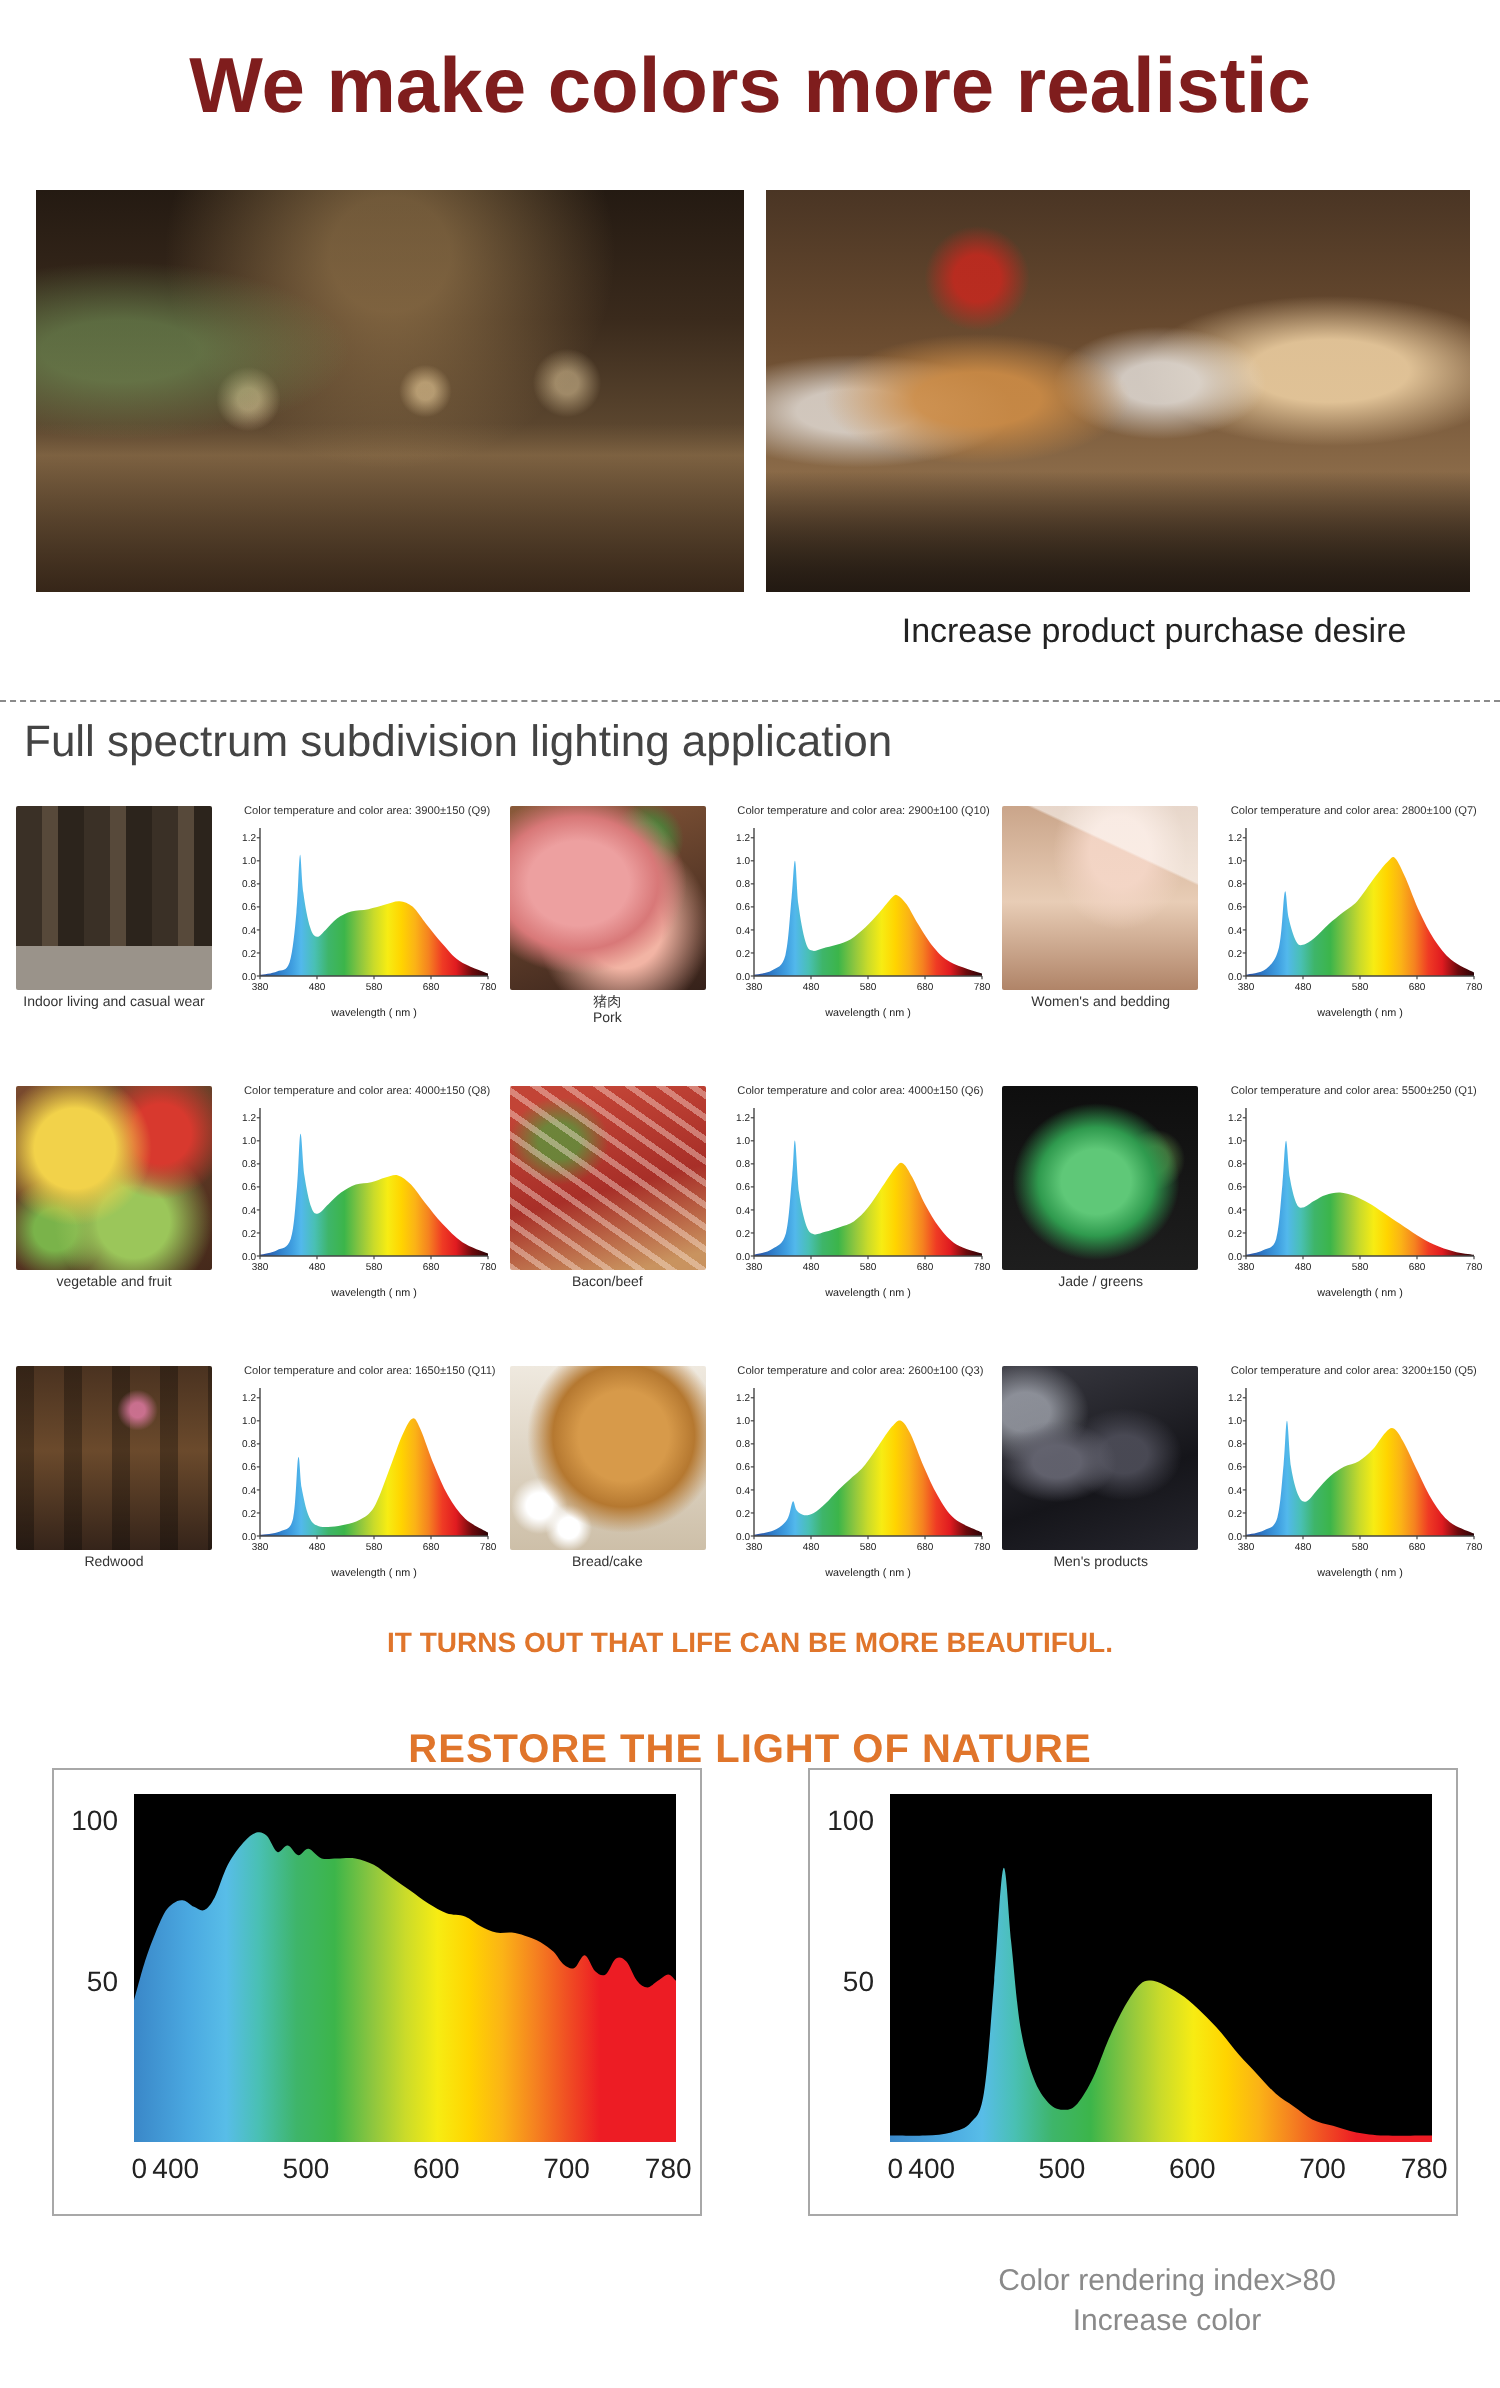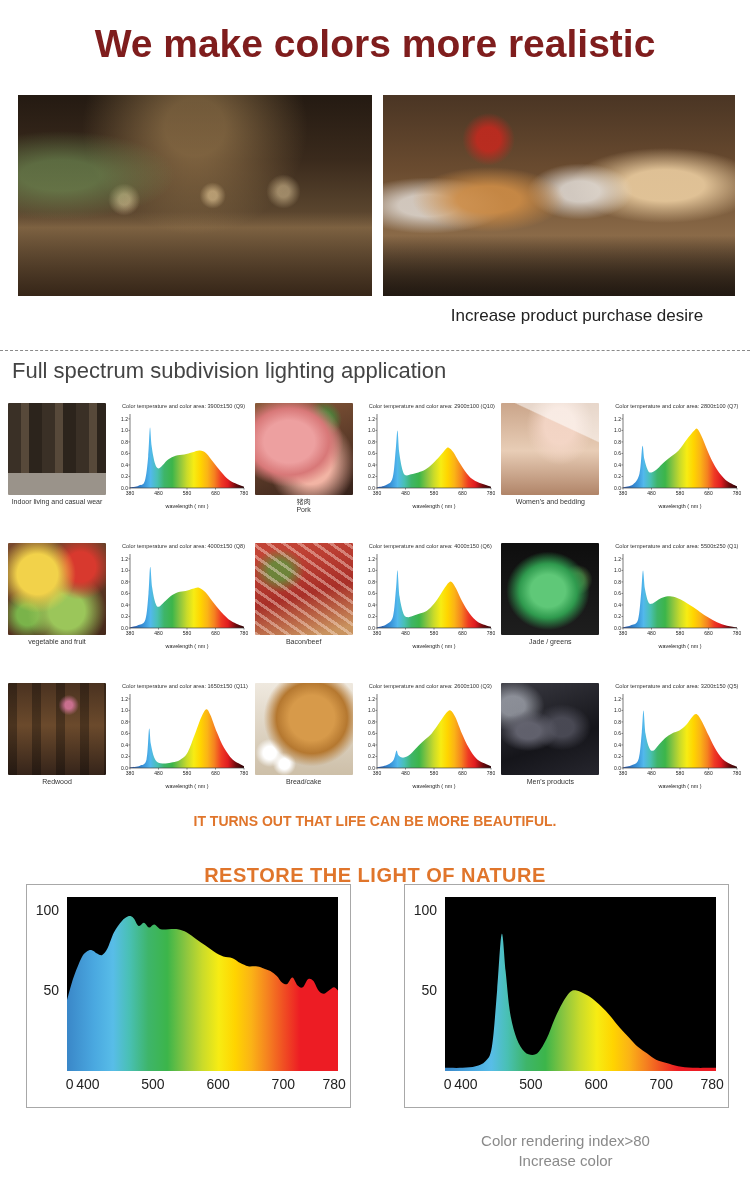--- a/index.html
+++ b/index.html
@@ -91,21 +91,21 @@
     font-size:14px;font-weight:bold;color:#e0752b;}
   .slogan-2{position:absolute;top:848px;left:0;width:100%;text-align:center;
     font-size:20px;font-weight:bold;color:#e0752b;letter-spacing:.5px;margin-top:16px;}
 
   .big-frame{position:absolute;top:884px;width:323px;height:222px;border:1px solid #a8a8a8;background:#ffffff;}
   .big-frame.left{left:26px;}
   .big-frame.right{left:404px;}
 
   .cmp-caption{position:absolute;width:325px;text-align:center;color:#8a8a8a;font-size:15px;line-height:20px;}
   .cmp-caption.left{left:25px;top:1131px;}
-  .cmp-caption.right{left:403px;top:1131px;}
+  .cmp-caption.right{left:421px;top:1131px;}
 </style>
 </head>
 <body>
 
 <div id="page">
 
   <div class="main-title">We make colors more realistic</div>
 
   <div class="hero-photo left"></div>
   <div class="hero-photo right"></div>

